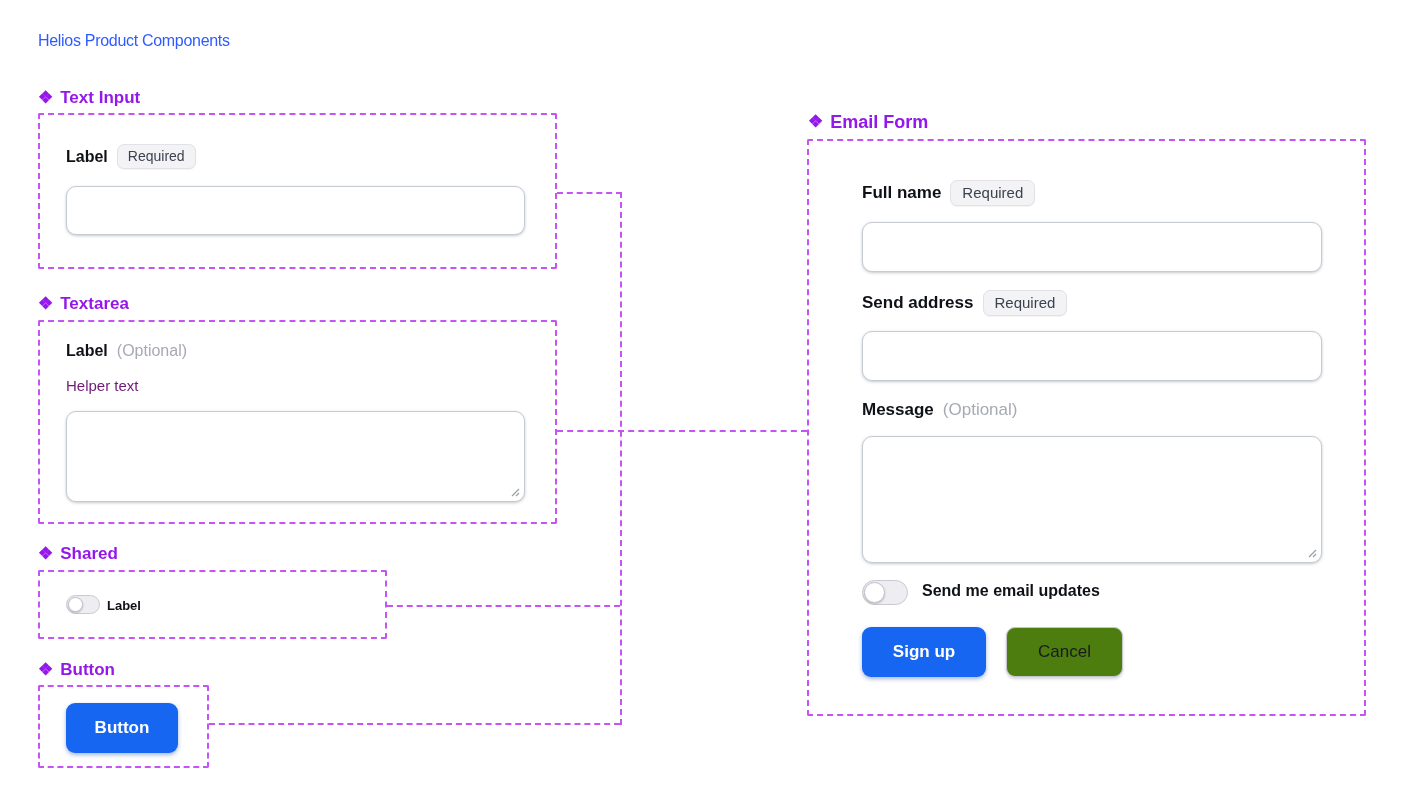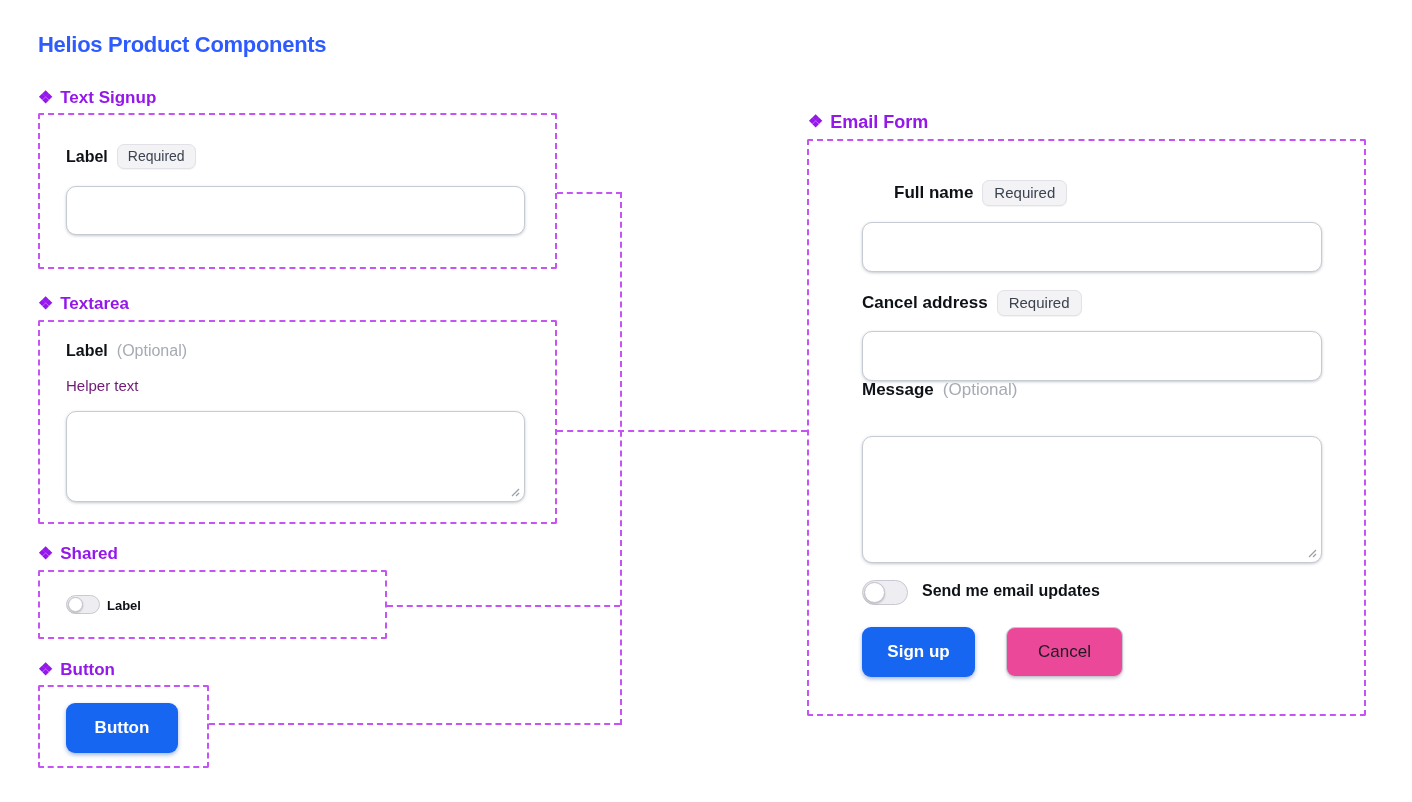--- a/index.html
+++ b/index.html
@@ -4,21 +4,21 @@
 <style>
   * { margin:0; padding:0; box-sizing:border-box; }
   html,body { background:#ffffff; }
   body { font-family:"Liberation Sans", sans-serif; }
   #canvas {
     position:relative; width:1412px; height:802px; background:#ffffff; overflow:hidden;
   }
 
   
   .panel-title {
-    position:absolute; font-size:22px; font-weight:700; letter-spacing:-0.3px; white-space:nowrap;
+    position:absolute; font-size:16px; font-weight:400; letter-spacing:-0.3px; white-space:nowrap;
   }
   #helios-title { left:38px; top:32px; color:#2e5bff; }
   #cloud-title  { left:808px; top:32px; color:#17191e; }
 
   .section-header {
     position:absolute; display:flex; align-items:center; gap:7px;
     color:#9518ea; font-weight:700; font-size:17px; white-space:nowrap;
   }
   .section-header .cicon { font-size:17px; line-height:1; transform:translateY(-1px); }
   #sh-text-input { left:38px; top:88px; }
@@ -86,50 +86,50 @@
   .btn {
     position:absolute; display:flex; align-items:center; justify-content:center;
     border-radius:9px; font-size:17px; cursor:pointer; border:none;
     font-family:"Liberation Sans", sans-serif; white-space:nowrap;
   }
   .btn-primary {
     background:#1766f2; color:#ffffff; font-weight:600;
     box-shadow:0 2px 4px rgba(18,62,158,0.38);
   }
   .btn-secondary {
-    background:#ec4899; color:#191b20; font-weight:500;
+    background:#4d7c0f; color:#191b20; font-weight:500;
     border:1px solid #c5c7d0; box-shadow:0 2px 3px rgba(60,66,87,0.22);
   }
   #demo-button   { left:66px;  top:703px; width:112px; height:50px; }
-  #signup-button { left:862px; top:627px; width:113px; height:50px;text-align:center; }
+  #signup-button { left:862px; top:627px; width:124px; height:50px;text-align:center; }
   #cancel-button { left:1006px; top:627px; width:117px; height:50px; }
 
   
   #row-ti-label   { left:66px;  top:144px; }
   #input-ti       { left:66px;  top:186px; width:459px; height:49px; }
   #row-ta-label   { left:66px;  top:342px; }
   #helper-ta      { left:66px;  top:377px; }
   #ta-demo        { left:66px;  top:411px; width:459px; height:91px; }
-  #row-fullname   { left:894px; top:180px;text-align:right; }
+  #row-fullname   { left:862px; top:180px;text-align:right; }
   #input-fullname { left:862px; top:222px; width:460px; height:50px; }
   #row-email      { left:862px; top:290px; }
   #input-email    { left:862px; top:331px; width:460px; height:50px; }
-  #row-message    { left:862px; top:380px; }
+  #row-message    { left:862px; top:400px; }
   #ta-message     { left:862px; top:436px; width:460px; height:127px; }
 </style>
 </head>
 <body>
 
 <div id="canvas">
 
   <div id="helios-title" class="panel-title">Helios Product Components</div>
 
   <div id="sh-text-input" class="section-header">
     <span class="cicon">❖</span>
-    <span>Text Signup</span>
+    <span>Text Input</span>
   </div>
   <div id="sh-textarea" class="section-header">
     <span class="cicon">❖</span>
     <span>Textarea</span>
   </div>
   <div id="sh-toggle" class="section-header">
     <span class="cicon">❖</span>
     <span>Shared</span>
   </div>
   <div id="sh-button" class="section-header">
@@ -179,21 +179,21 @@
 
   <button id="demo-button" class="btn btn-primary">Button</button>
 
   <div id="row-fullname" class="label-row">
     <span class="field-label lg">Full name</span>
     <span class="badge lg">Required</span>
   </div>
   <input id="input-fullname" class="ui-input" type="text" placeholder="" style="">
 
   <div id="row-email" class="label-row">
-    <span class="field-label lg">Cancel address</span>
+    <span class="field-label lg">Send address</span>
     <span class="badge lg">Required</span>
   </div>
   <input id="input-email" class="ui-input" type="text" placeholder="" style="">
 
   <div id="row-message" class="label-row">
     <span class="field-label lg">Message</span>
     <span class="optional lg">(Optional)</span>
   </div>
   <div id="ta-message" class="ta-wrap">
     <textarea placeholder="" style=""></textarea>

